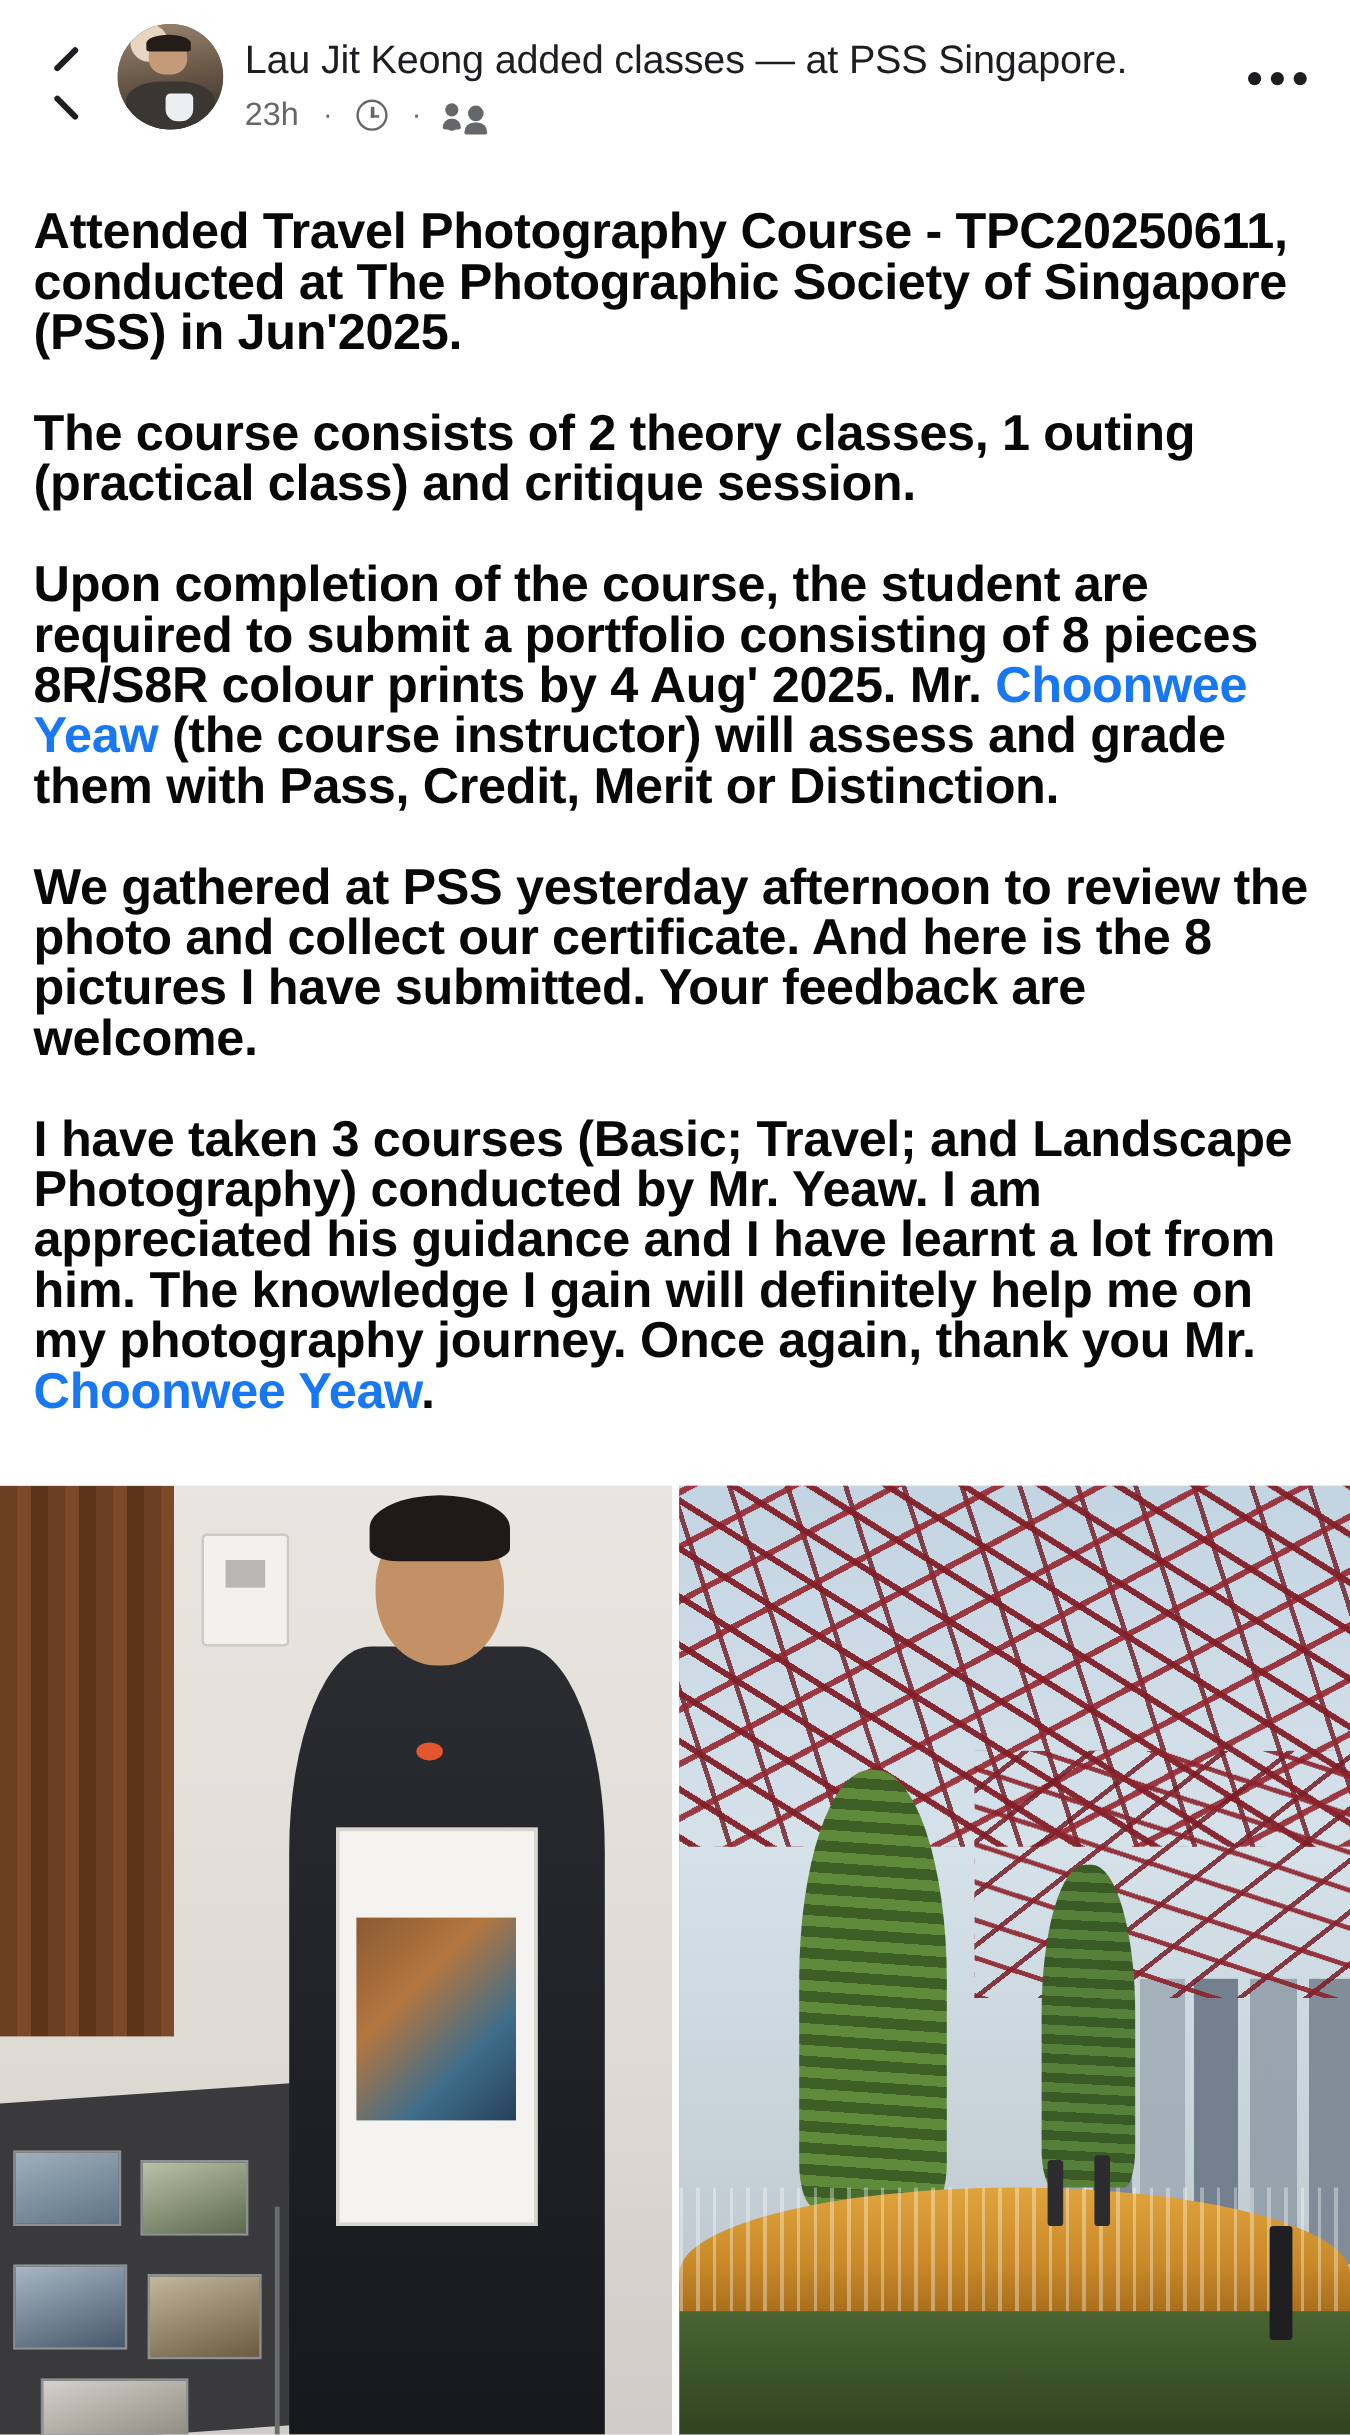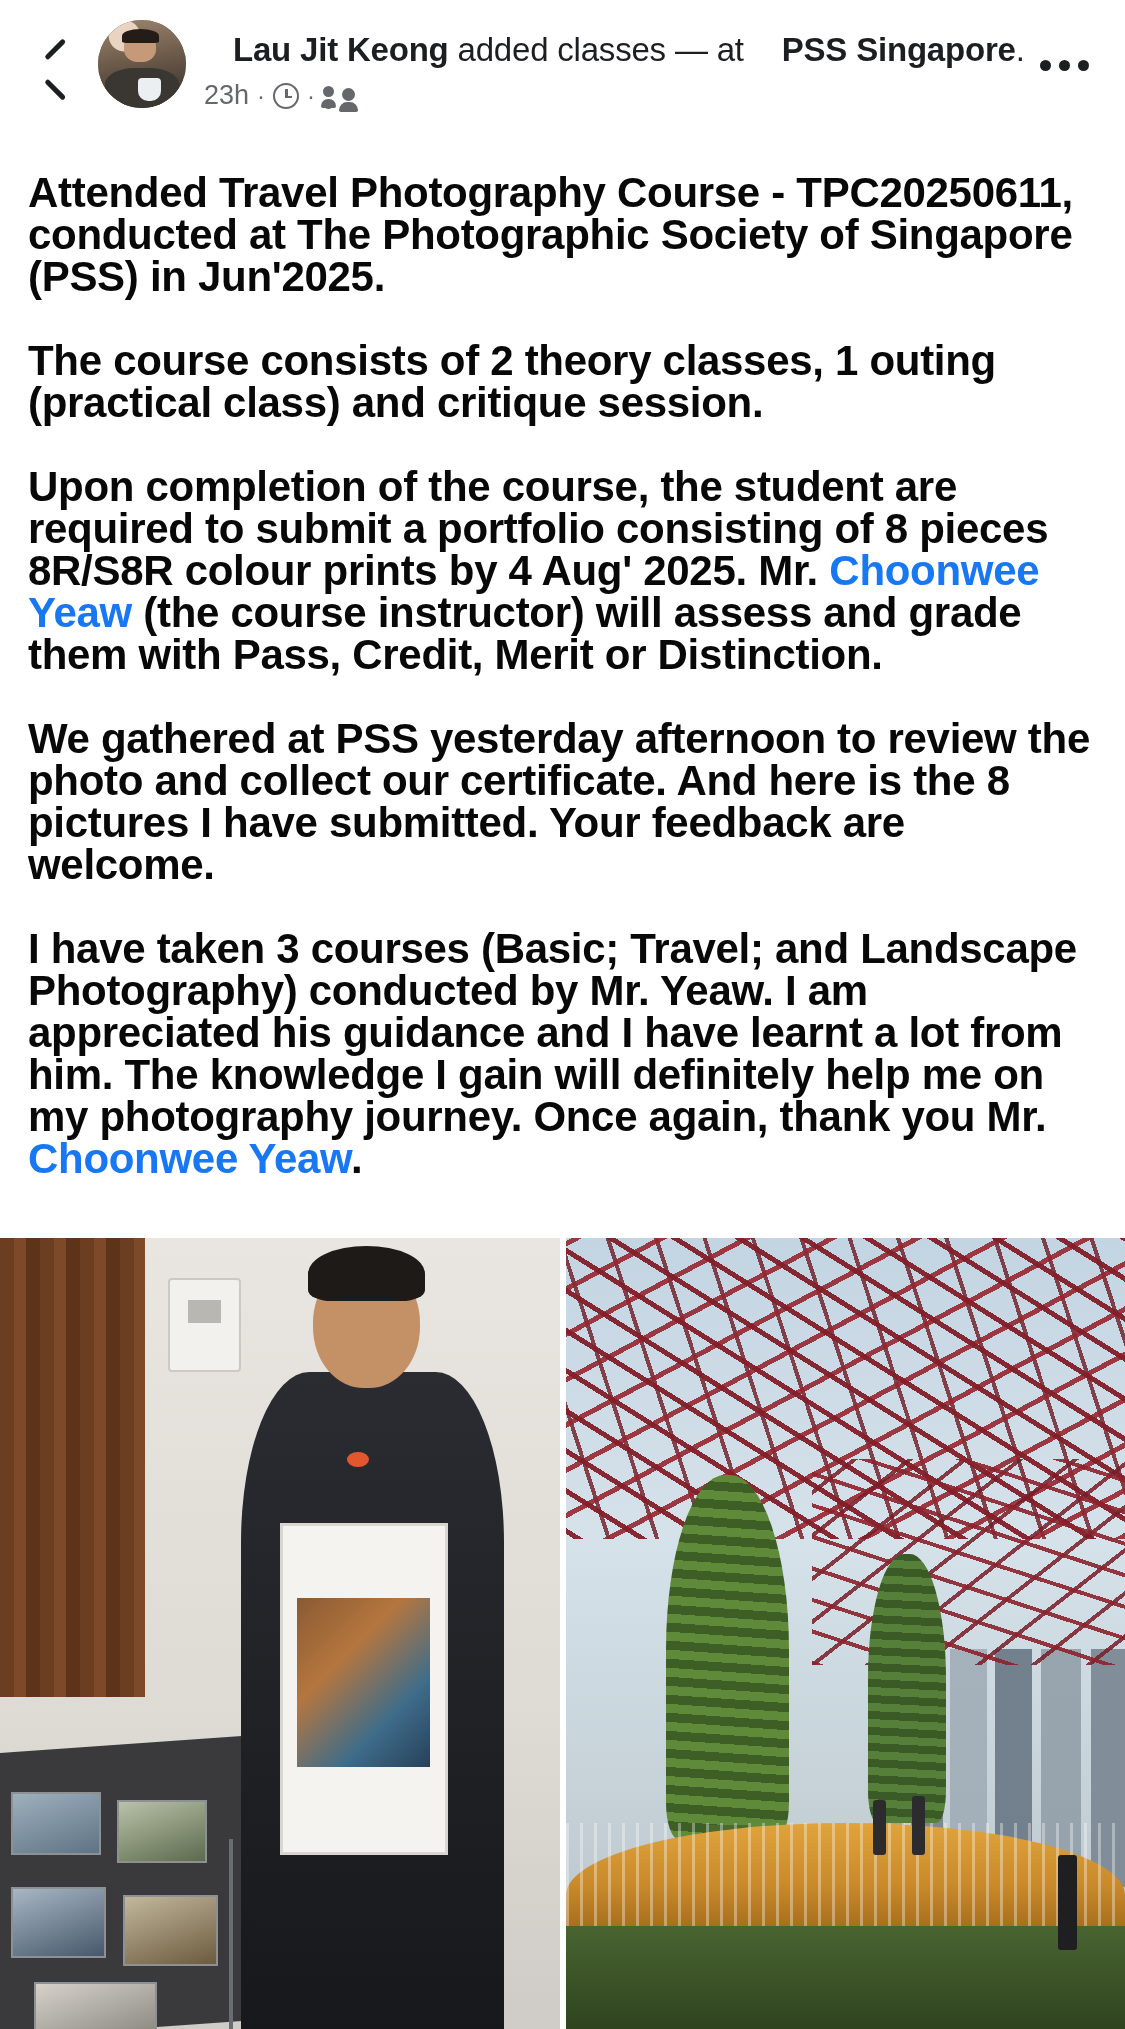--- a/index.html
+++ b/index.html
@@ -101,25 +101,25 @@
     padding-top: 10px;
     min-width: 0;
   }
   .post-title {
     font-size: 33px;
     line-height: 44px;
     color: #1c1e21;
     font-weight: 400;
     letter-spacing: -0.2px;
   }
-  .post-title b { font-weight: 700; margin-left: 29px; }
+  .post-title b { font-weight: 400; }
   .meta-row {
     display: flex;
     align-items: center;
-    gap: 8px;
+    gap: 20px;
     margin-top: 8px;
     color: #65676b;
     font-size: 27px;
   }
   .meta-dot { font-size: 24px; line-height: 1; color: #65676b; }
   .icon-clock {
     width: 26px; height: 26px;
     border: 2.5px solid #65676b;
     border-radius: 50%;
     position: relative;

